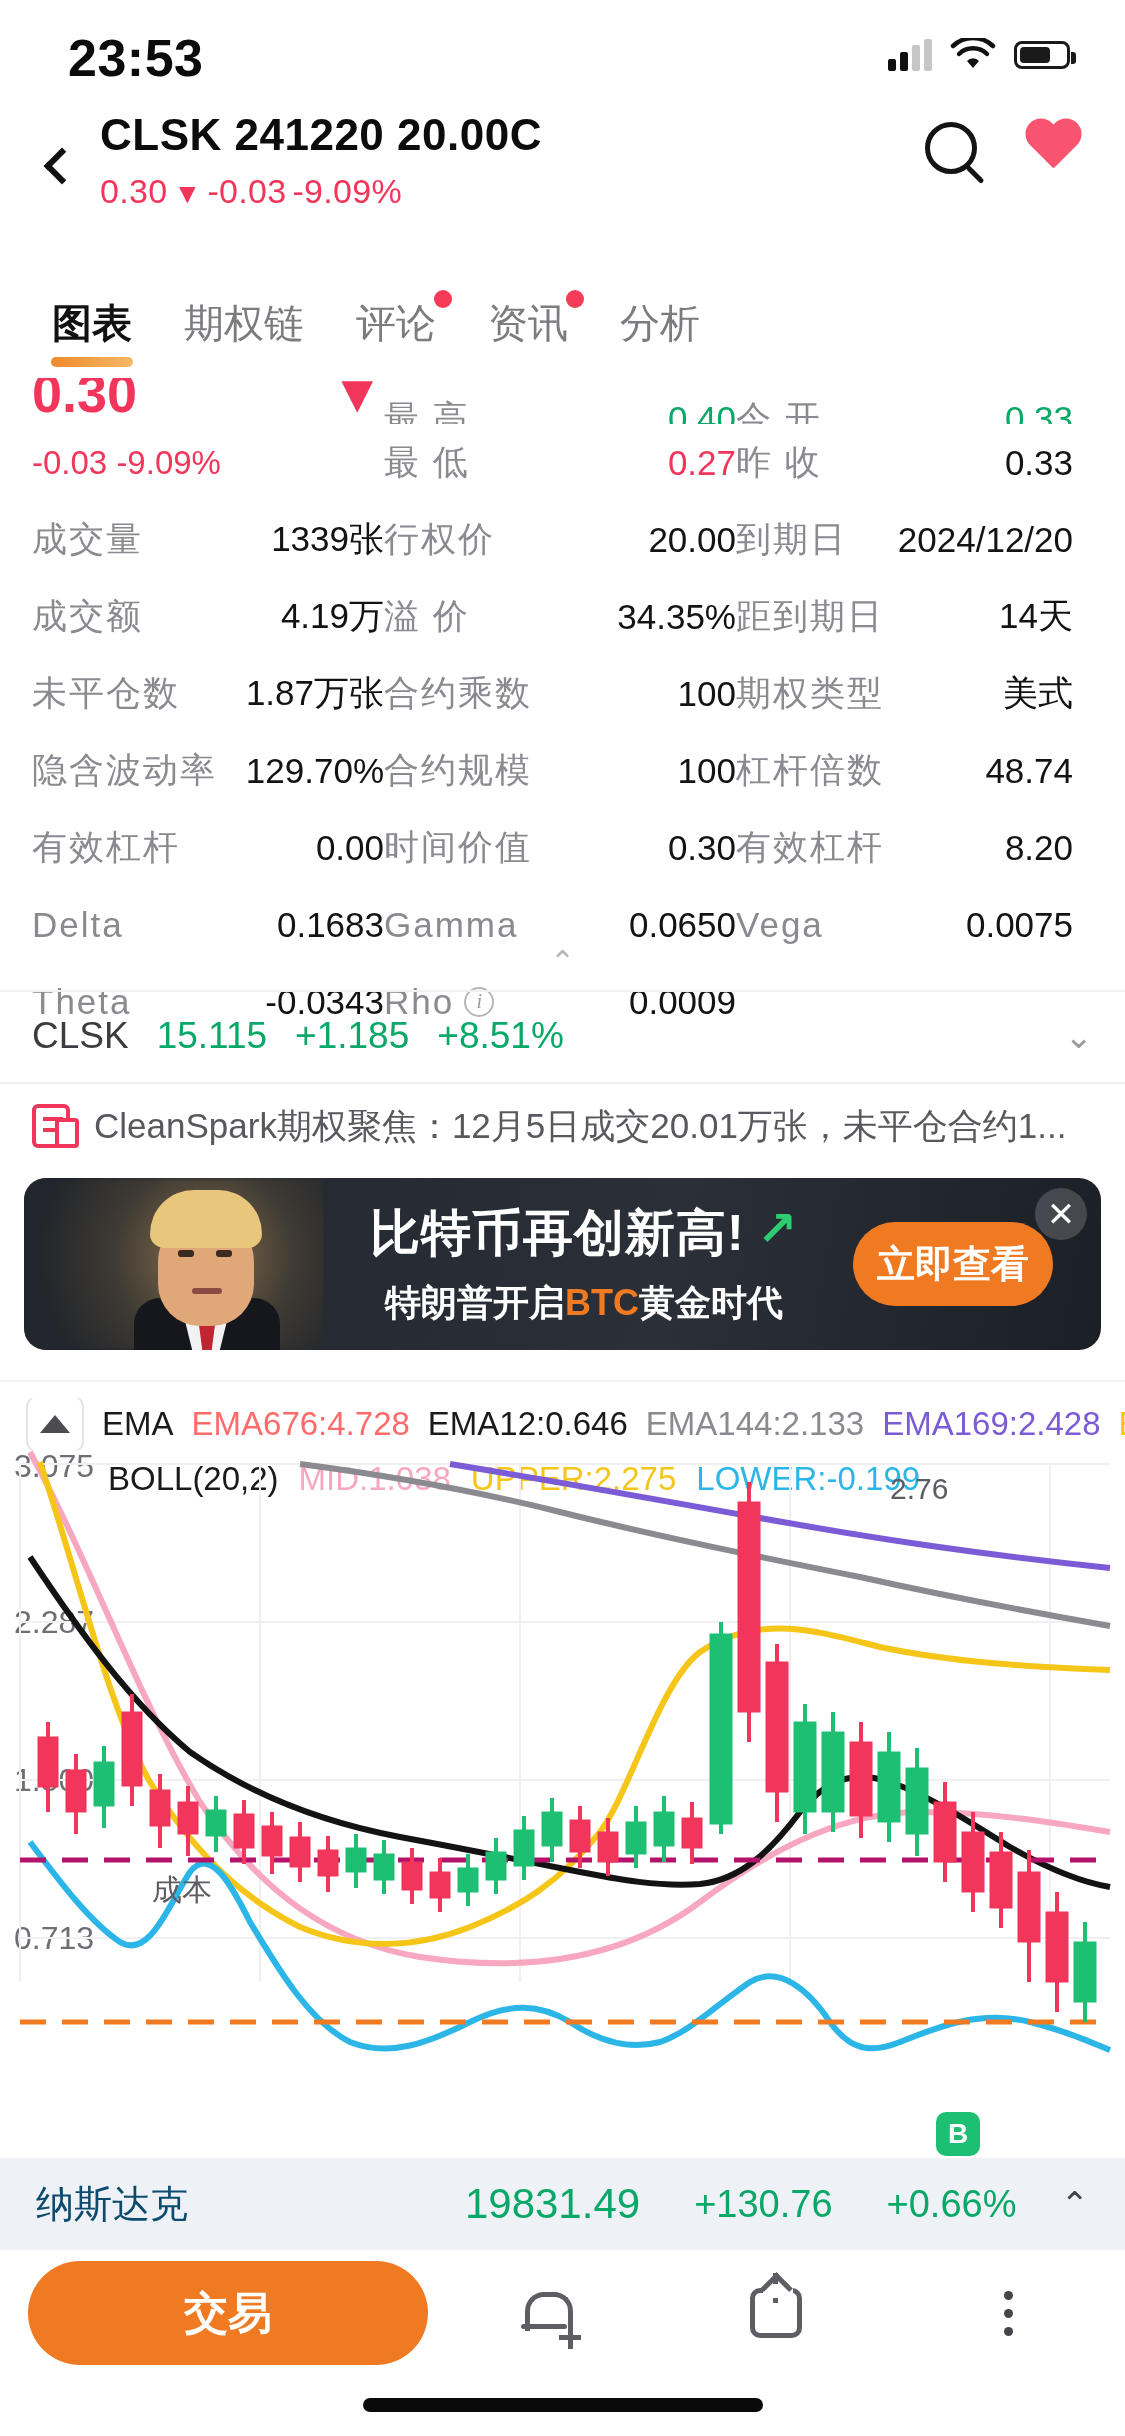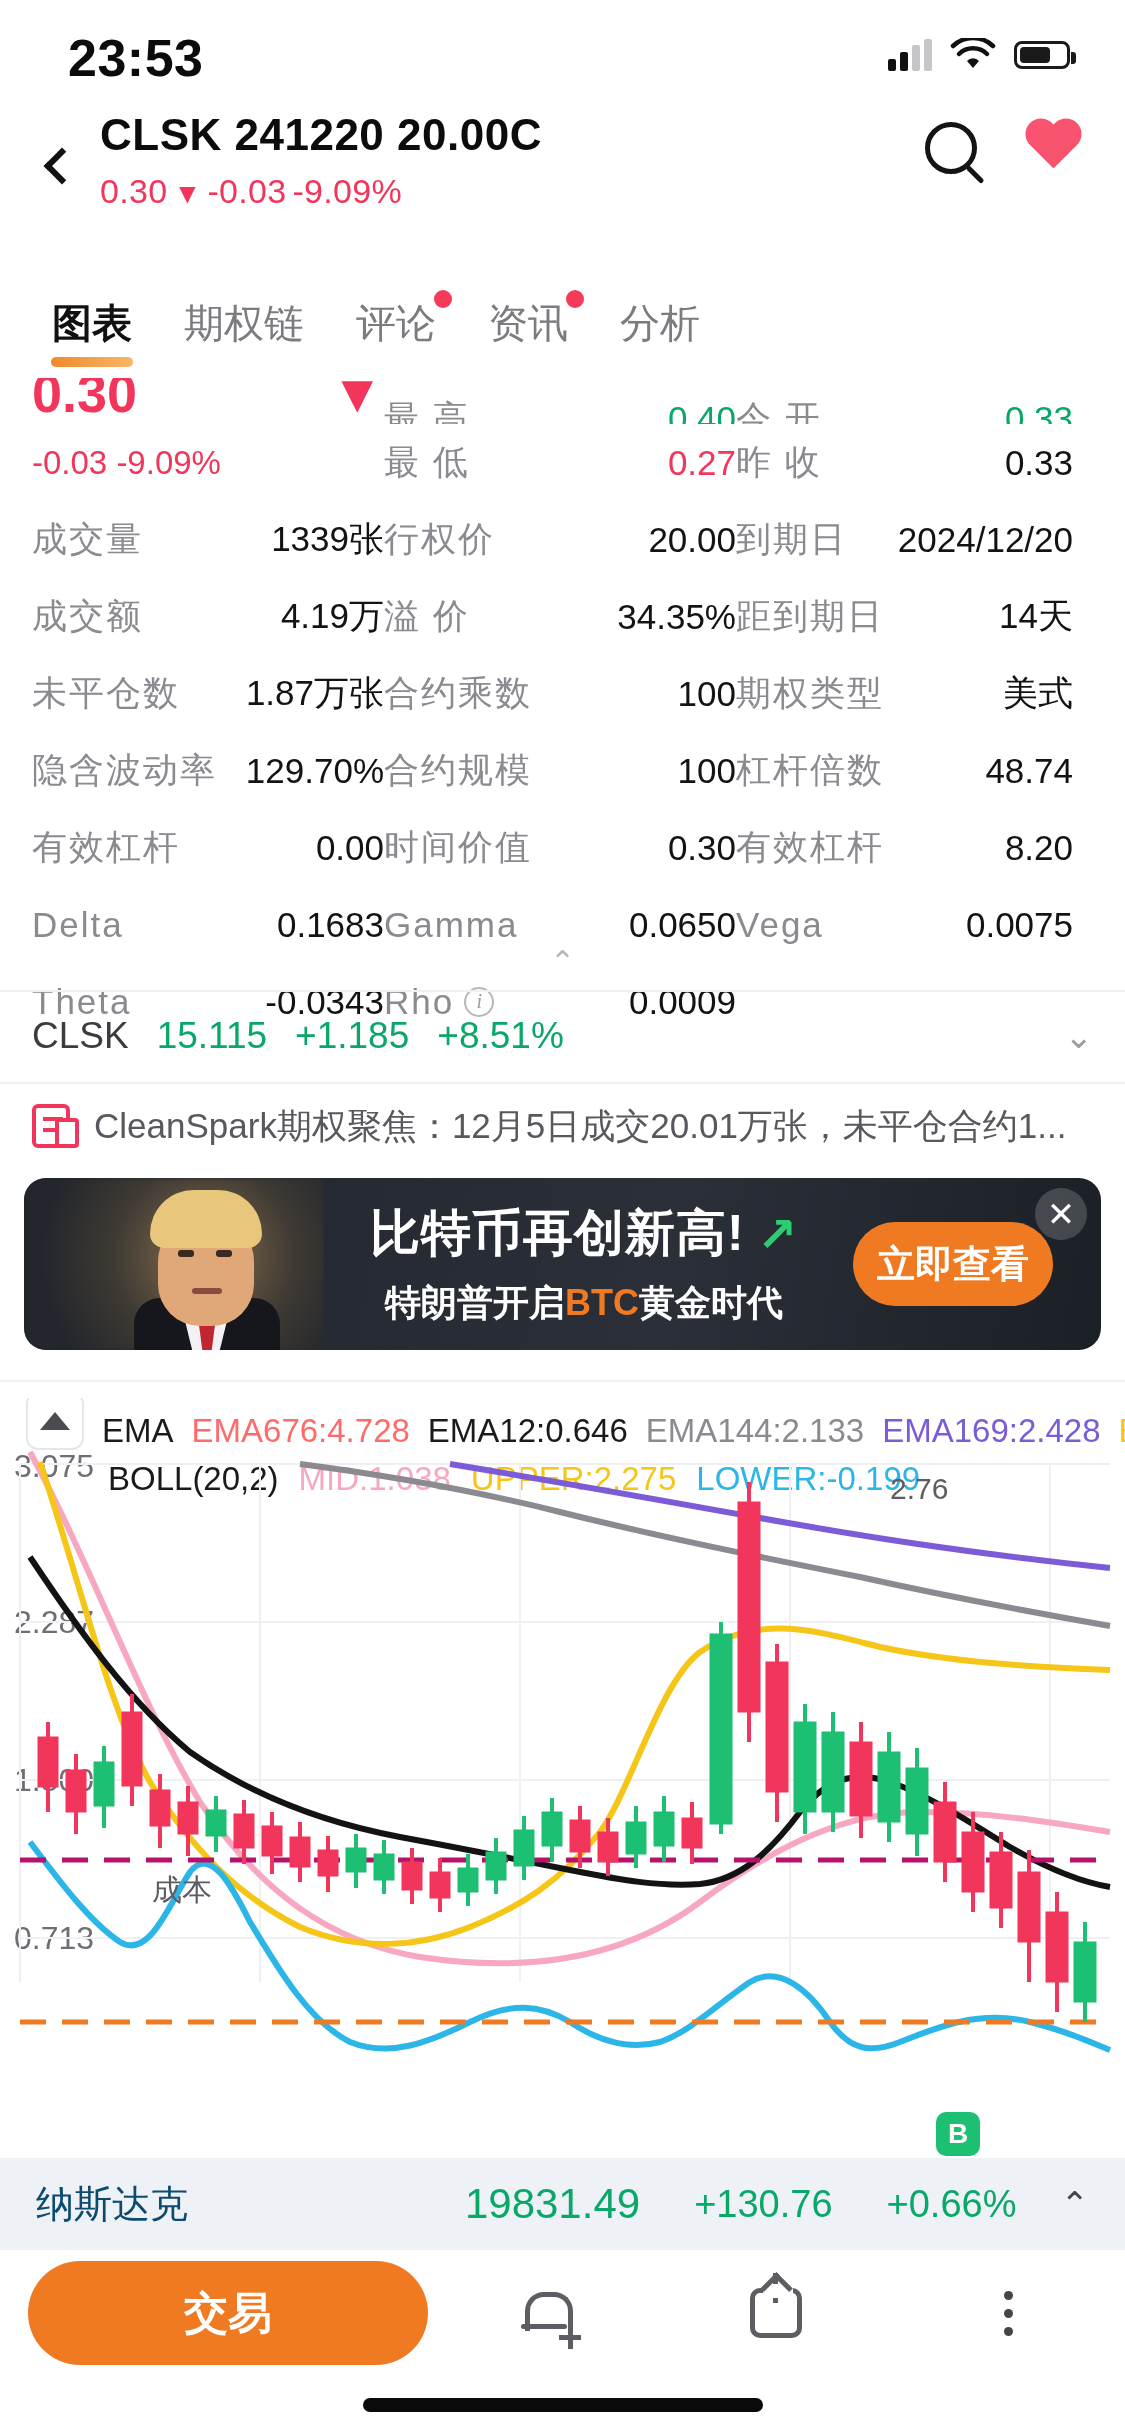--- a/index.html
+++ b/index.html
@@ -91,30 +91,30 @@
   .ad-face { position:absolute; left:108px; bottom:-6px; width:150px; height:172px; }
   .ad-hair { position:absolute; left:18px; top:6px; width:112px; height:58px; background:#e8c77d; border-radius:56px 56px 18px 18px; }
   .ad-head { position:absolute; left:26px; top:30px; width:96px; height:112px; background:#e0a878; border-radius:48px 48px 42px 42px; }
   .ad-eye { position:absolute; top:66px; width:16px; height:7px; background:#3a2a20; border-radius:3px; }
   .ad-eye.l { left:46px; } .ad-eye.r { left:84px; }
   .ad-mouth { position:absolute; left:60px; top:104px; width:30px; height:6px; background:#8a4a44; border-radius:4px; }
   .ad-suit { position:absolute; left:2px; bottom:0; width:146px; height:58px; background:#15171c; border-radius:26px 26px 0 0; }
   .ad-shirt { position:absolute; left:52px; bottom:0; width:44px; height:50px; background:#f2f2f4; clip-path:polygon(50% 0,100% 22%,78% 100%,22% 100%,0 22%); }
   .ad-tie { position:absolute; left:66px; bottom:0; width:18px; height:46px; background:#c0262f; clip-path:polygon(50% 0,100% 16%,72% 100%,28% 100%,0 16%); }
   .ad-text { position:absolute; left:300px; top:22px; width:520px; text-align:center; }
-  .ad-head1 { font-size:50px; font-weight:800; color:#ffffff; letter-spacing:1px; display:inline-flex; align-items:center; gap:12px; }
+  .ad-head1 { font-size:50px; font-weight:800; color:#ffffff; letter-spacing:1px; display:inline-flex; align-items:flex-start; gap:12px; }
   .ad-arrow { color:#2ecc71; font-size:48px; font-weight:900; transform:rotate(0deg); }
   .ad-head2 { margin-top:12px; font-size:36px; font-weight:700; color:#ffffff; }
   .ad-head2 .btc { color:#f07a22; }
   .ad-cta { position:absolute; right:48px; top:44px; width:200px; height:84px; background:#f07a22; border-radius:42px; color:#fff; font-size:38px; font-weight:700; display:flex; align-items:center; justify-content:center; }
   .ad-close { position:absolute; right:14px; top:10px; width:52px; height:52px; border-radius:50%; background:rgba(255,255,255,0.18); display:flex; align-items:center; justify-content:center; color:#fff; font-size:34px; }
 
   
   .chart { position:absolute; top:1380px; left:0; width:1125px; height:1000px; background:#fff; border-top:2px solid #f1f1f3; }
-  .legend1 { position:absolute; top:16px; left:0; width:1125px; height:52px; display:flex; align-items:flex-end; padding-left:26px; gap:18px; white-space:nowrap; overflow:hidden; }
+  .legend1 { position:absolute; top:16px; left:0; width:1125px; height:52px; display:flex; align-items:center; padding-left:26px; gap:18px; white-space:nowrap; overflow:hidden; }
   .legend-toggle { width:58px; height:58px; border:2px solid #e6e6e9; border-radius:12px; display:flex; align-items:center; justify-content:center; flex:none; background:#fff; }
   .tri-up { width:0;height:0;border-left:15px solid transparent;border-right:15px solid transparent;border-bottom:18px solid #4b4b50; }
   .lg { font-size:33px; font-weight:500; flex:none; }
   .legend2 { position:absolute; top:72px; left:108px; width:1100px; height:50px; display:flex; align-items:center; gap:20px; white-space:nowrap; overflow:hidden; }
   .axis-lbl { position:absolute; font-size:32px; color:#6e6e74; }
   .chart-svg { position:absolute; top:0; left:0; }
   .bmark { position:absolute; width:44px; height:44px; border-radius:10px; background:#1dbf73; color:#fff; font-size:28px; font-weight:700; display:flex; align-items:center; justify-content:center; }
   .ctxt { position:absolute; font-size:30px; color:#5c5c62; }
 
   

